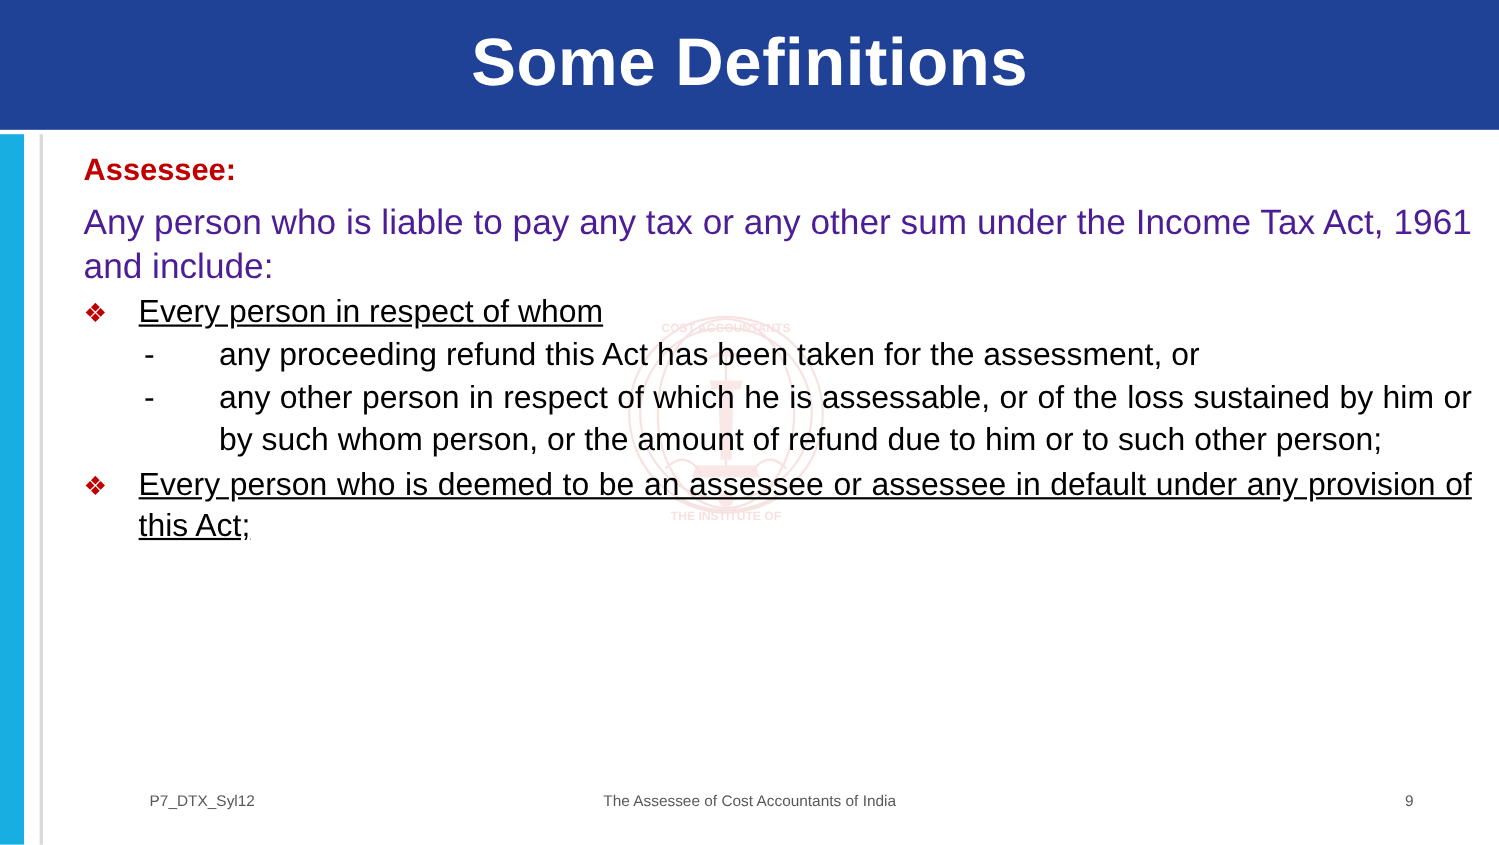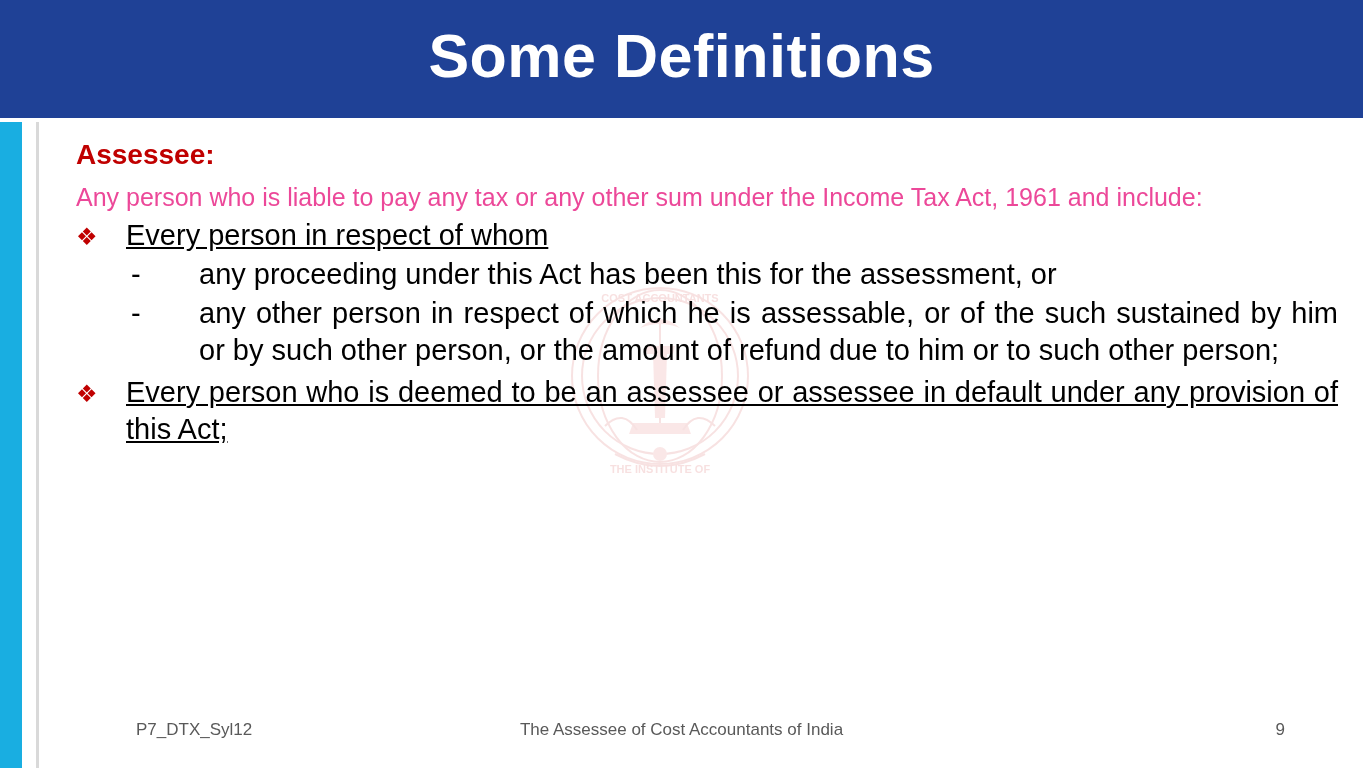--- a/index.html
+++ b/index.html
@@ -89,22 +89,22 @@
     width: 1262px;
   }
   .sub-heading {
     color: #C00000;
     font-size: 28px;
     font-weight: bold;
     margin: 0 0 10px 0;
     line-height: 1.2;
   }
   .para {
-    font-size: 25px;
-    color: #ec4899;
+    font-size: 32px;
+    color: #4c1d95;
     line-height: 1.26;
     text-align: justify;
     text-justify: inter-word;
     margin: 0 0 2px 0;
   }
   .bullet-row {
     position: relative;
     display: flex;
     align-items: flex-start;
     font-size: 29px;
@@ -147,21 +147,21 @@
     text-align: justify;
     text-justify: inter-word;
   }
   
   .footer {
     position: absolute;
     left: 0;
     top: 716px;
     width: 1363px;
     height: 34px;
-    font-size: 17px;
+    font-size: 14px;
     color: #595959;
   }
   .footer-left {
     position: absolute;
     left: 136px;
     top: 4px;
   }
   .footer-center {
     position: absolute;
     left: 0;
@@ -217,26 +217,26 @@
 
     <p class="para">Any person who is liable to pay any tax or any other sum under the Income Tax Act, 1961 and include:</p>
 
     <div class="bullet-row">
       <span class="bullet-mark">❖</span>
       <span class="bullet-text">Every person in respect of whom</span>
     </div>
 
     <div class="sub-row">
       <span class="dash-mark">-</span>
-      <span class="sub-text justify">any proceeding under this Act has been this for the assessment, or</span>
+      <span class="sub-text justify">any proceeding refund this Act has been taken for the assessment, or</span>
     </div>
 
     <div class="sub-row">
       <span class="dash-mark">-</span>
-      <span class="sub-text justify">any other person in respect of which he is assessable, or of the such sustained by him or by such other person, or the amount of refund due to him or to such other person;</span>
+      <span class="sub-text justify">any other person in respect of which he is assessable, or of the loss sustained by him or by such whom person, or the amount of refund due to him or to such other person;</span>
     </div>
 
     <div class="bullet-row">
       <span class="bullet-mark">❖</span>
       <span class="bullet-text justify">Every person who is deemed to be an assessee  or assessee in default under any provision of this Act;</span>
     </div>
 
   </div>
 
   <div class="footer">

